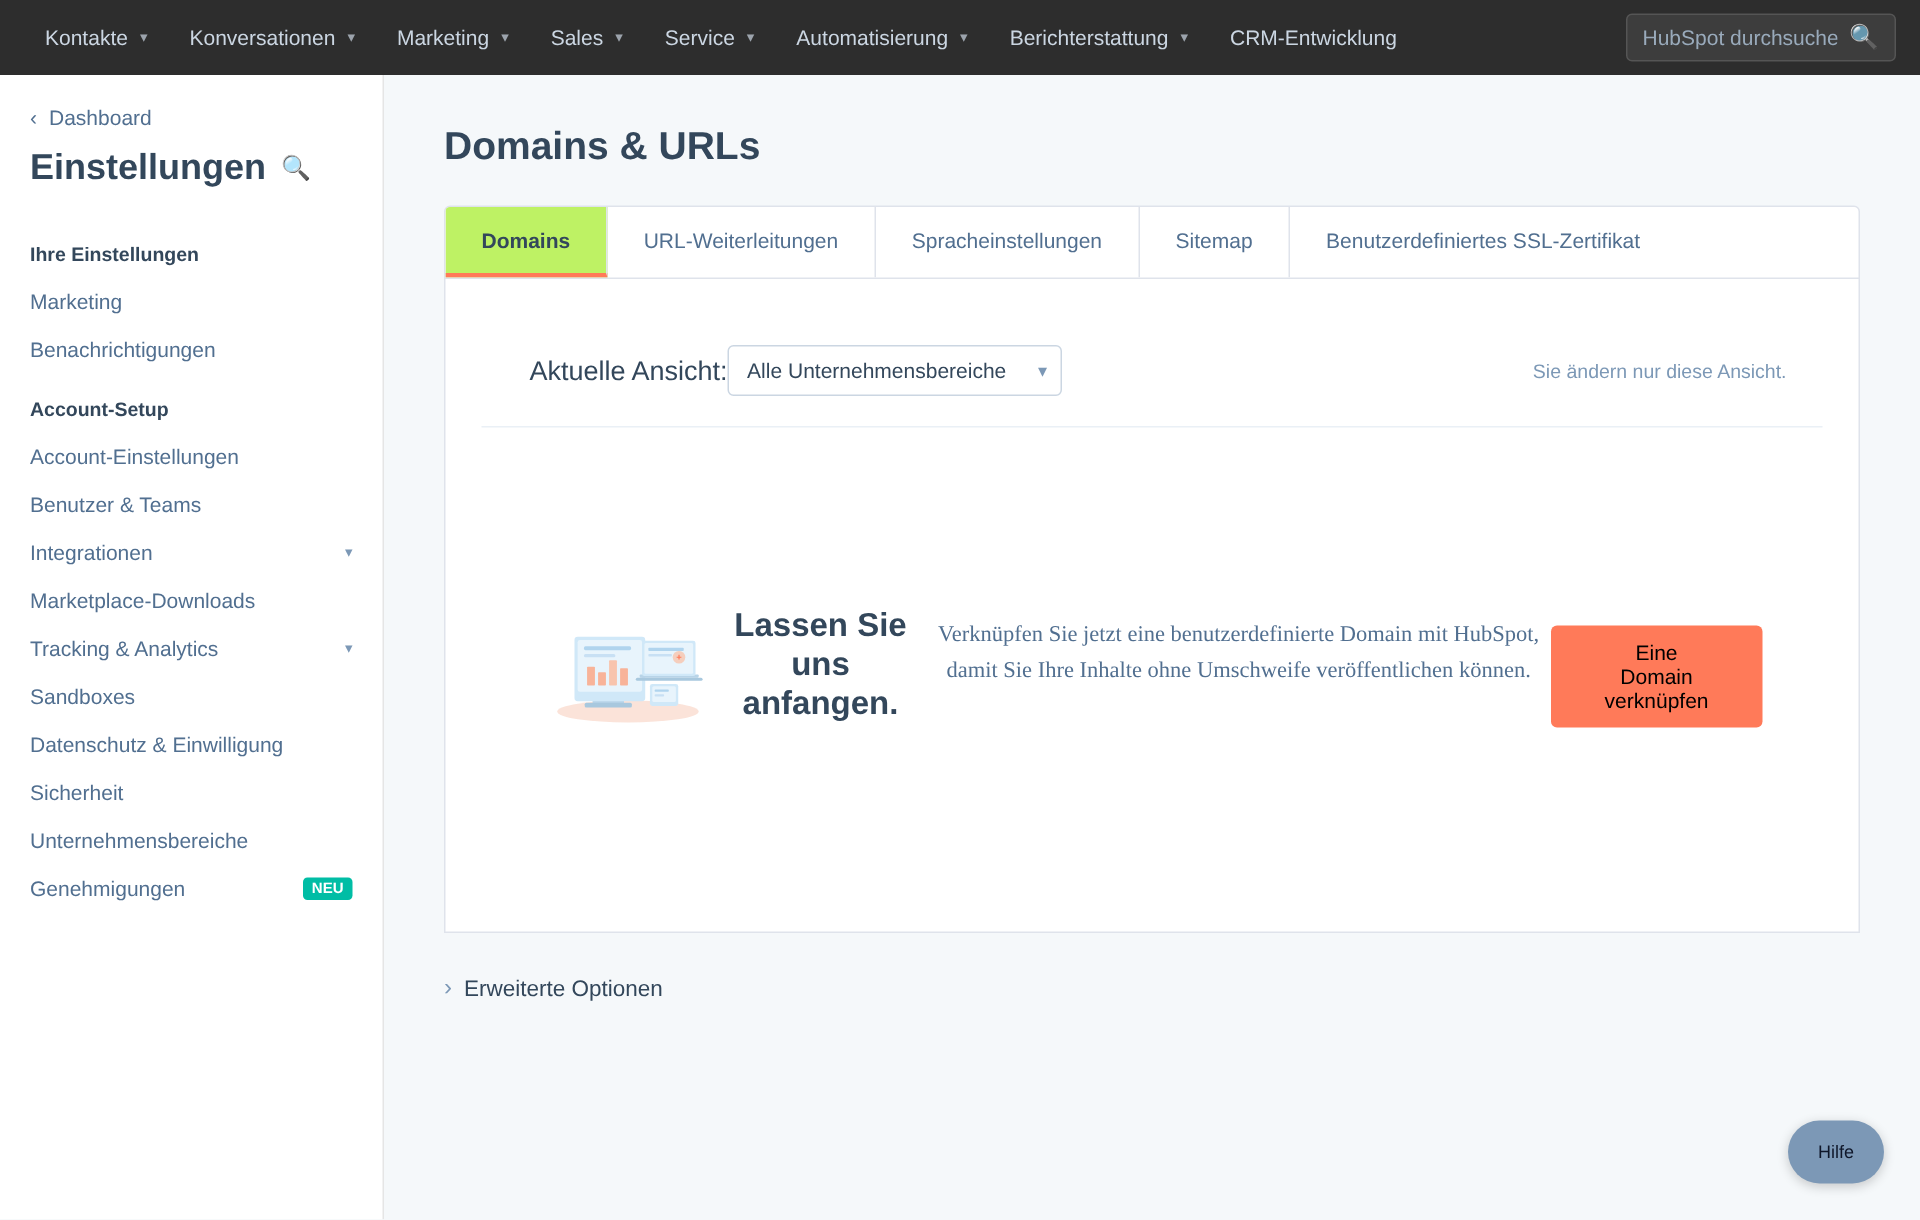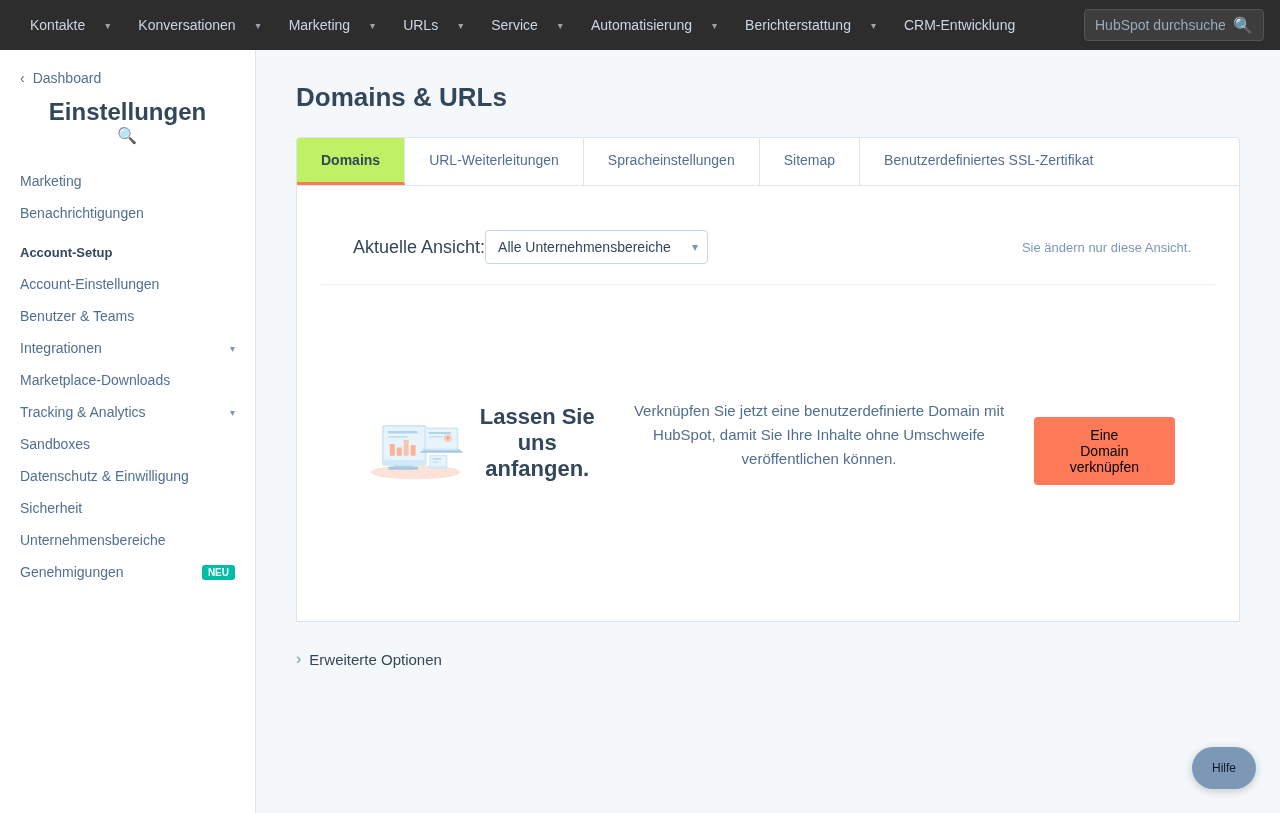--- a/index.html
+++ b/index.html
@@ -23,21 +23,21 @@
     }
     .nav-item {
       color: #cbd6e2;
       padding: 0 14px;
       height: 50px;
       display: flex;
       align-items: center;
       cursor: pointer;
       font-size: 14px;
       white-space: nowrap;
-      gap: 20px;
+      gap: 8px;
     }
     .nav-item .chevron {
       font-size: 10px;
       opacity: 0.7;
     }
     .search-bar {
       display: flex;
       align-items: center;
       background: #3d3d3d;
       border: 1px solid #555;
@@ -88,21 +88,21 @@
       font-size: 14px;
       font-weight: 500;
     }
     .sidebar-title {
       font-size: 24px;
       font-weight: 700;
       color: #33475b;
       padding: 12px 20px 20px;
       display: flex;
       align-items: center;
-      flex-direction: column;
+      gap: 10px;
     }
     .sidebar-search-icon {
       color: #7c98b6;
       cursor: pointer;
       font-size: 16px;
     }
     .sidebar-section-label {
       font-size: 13px;
       font-weight: 700;
       color: #33475b;
@@ -243,20 +243,21 @@
       font-weight: 700;
       color: #33475b;
       margin-bottom: 16px;
     }
     .empty-subtitle {
       font-size: 15px;
       color: #516f90;
       max-width: 700px;
       line-height: 1.6;
       margin-bottom: 32px;
+      font-family: Liberation Serif, serif;
     }
     .btn-group {
       display: flex;
       gap: 16px;
       align-items: center;
     }
     .btn-outline {
       padding: 10px 24px;
       border: 1px solid #cbd6e2;
       background: #fff;
@@ -321,21 +322,21 @@
     </div>
     <div class="nav-item">
       <span>Konversationen</span>
       <span class="chevron">▾</span>
     </div>
     <div class="nav-item">
       <span>Marketing</span>
       <span class="chevron">▾</span>
     </div>
     <div class="nav-item">
-      <span>URLs</span>
+      <span>Sales</span>
       <span class="chevron">▾</span>
     </div>
     <div class="nav-item">
       <span>Service</span>
       <span class="chevron">▾</span>
     </div>
     <div class="nav-item">
       <span>Automatisierung</span>
       <span class="chevron">▾</span>
     </div>
@@ -358,20 +359,21 @@
   <aside class="sidebar">
     <div class="sidebar-back">
       <span>‹</span>
       <span>Dashboard</span>
     </div>
     <div class="sidebar-title">
       <span>Einstellungen</span>
       <span class="sidebar-search-icon">🔍</span>
     </div>
 
+    <div class="sidebar-section-label">Ihre Einstellungen</div>
     <div class="sidebar-item">
       <span>Marketing</span>
     </div>
     <div class="sidebar-item">
       <span>Benachrichtigungen</span>
     </div>
 
     <div class="sidebar-section-label">Account-Setup</div>
     <div class="sidebar-item">
       <span>Account-Einstellungen</span>

